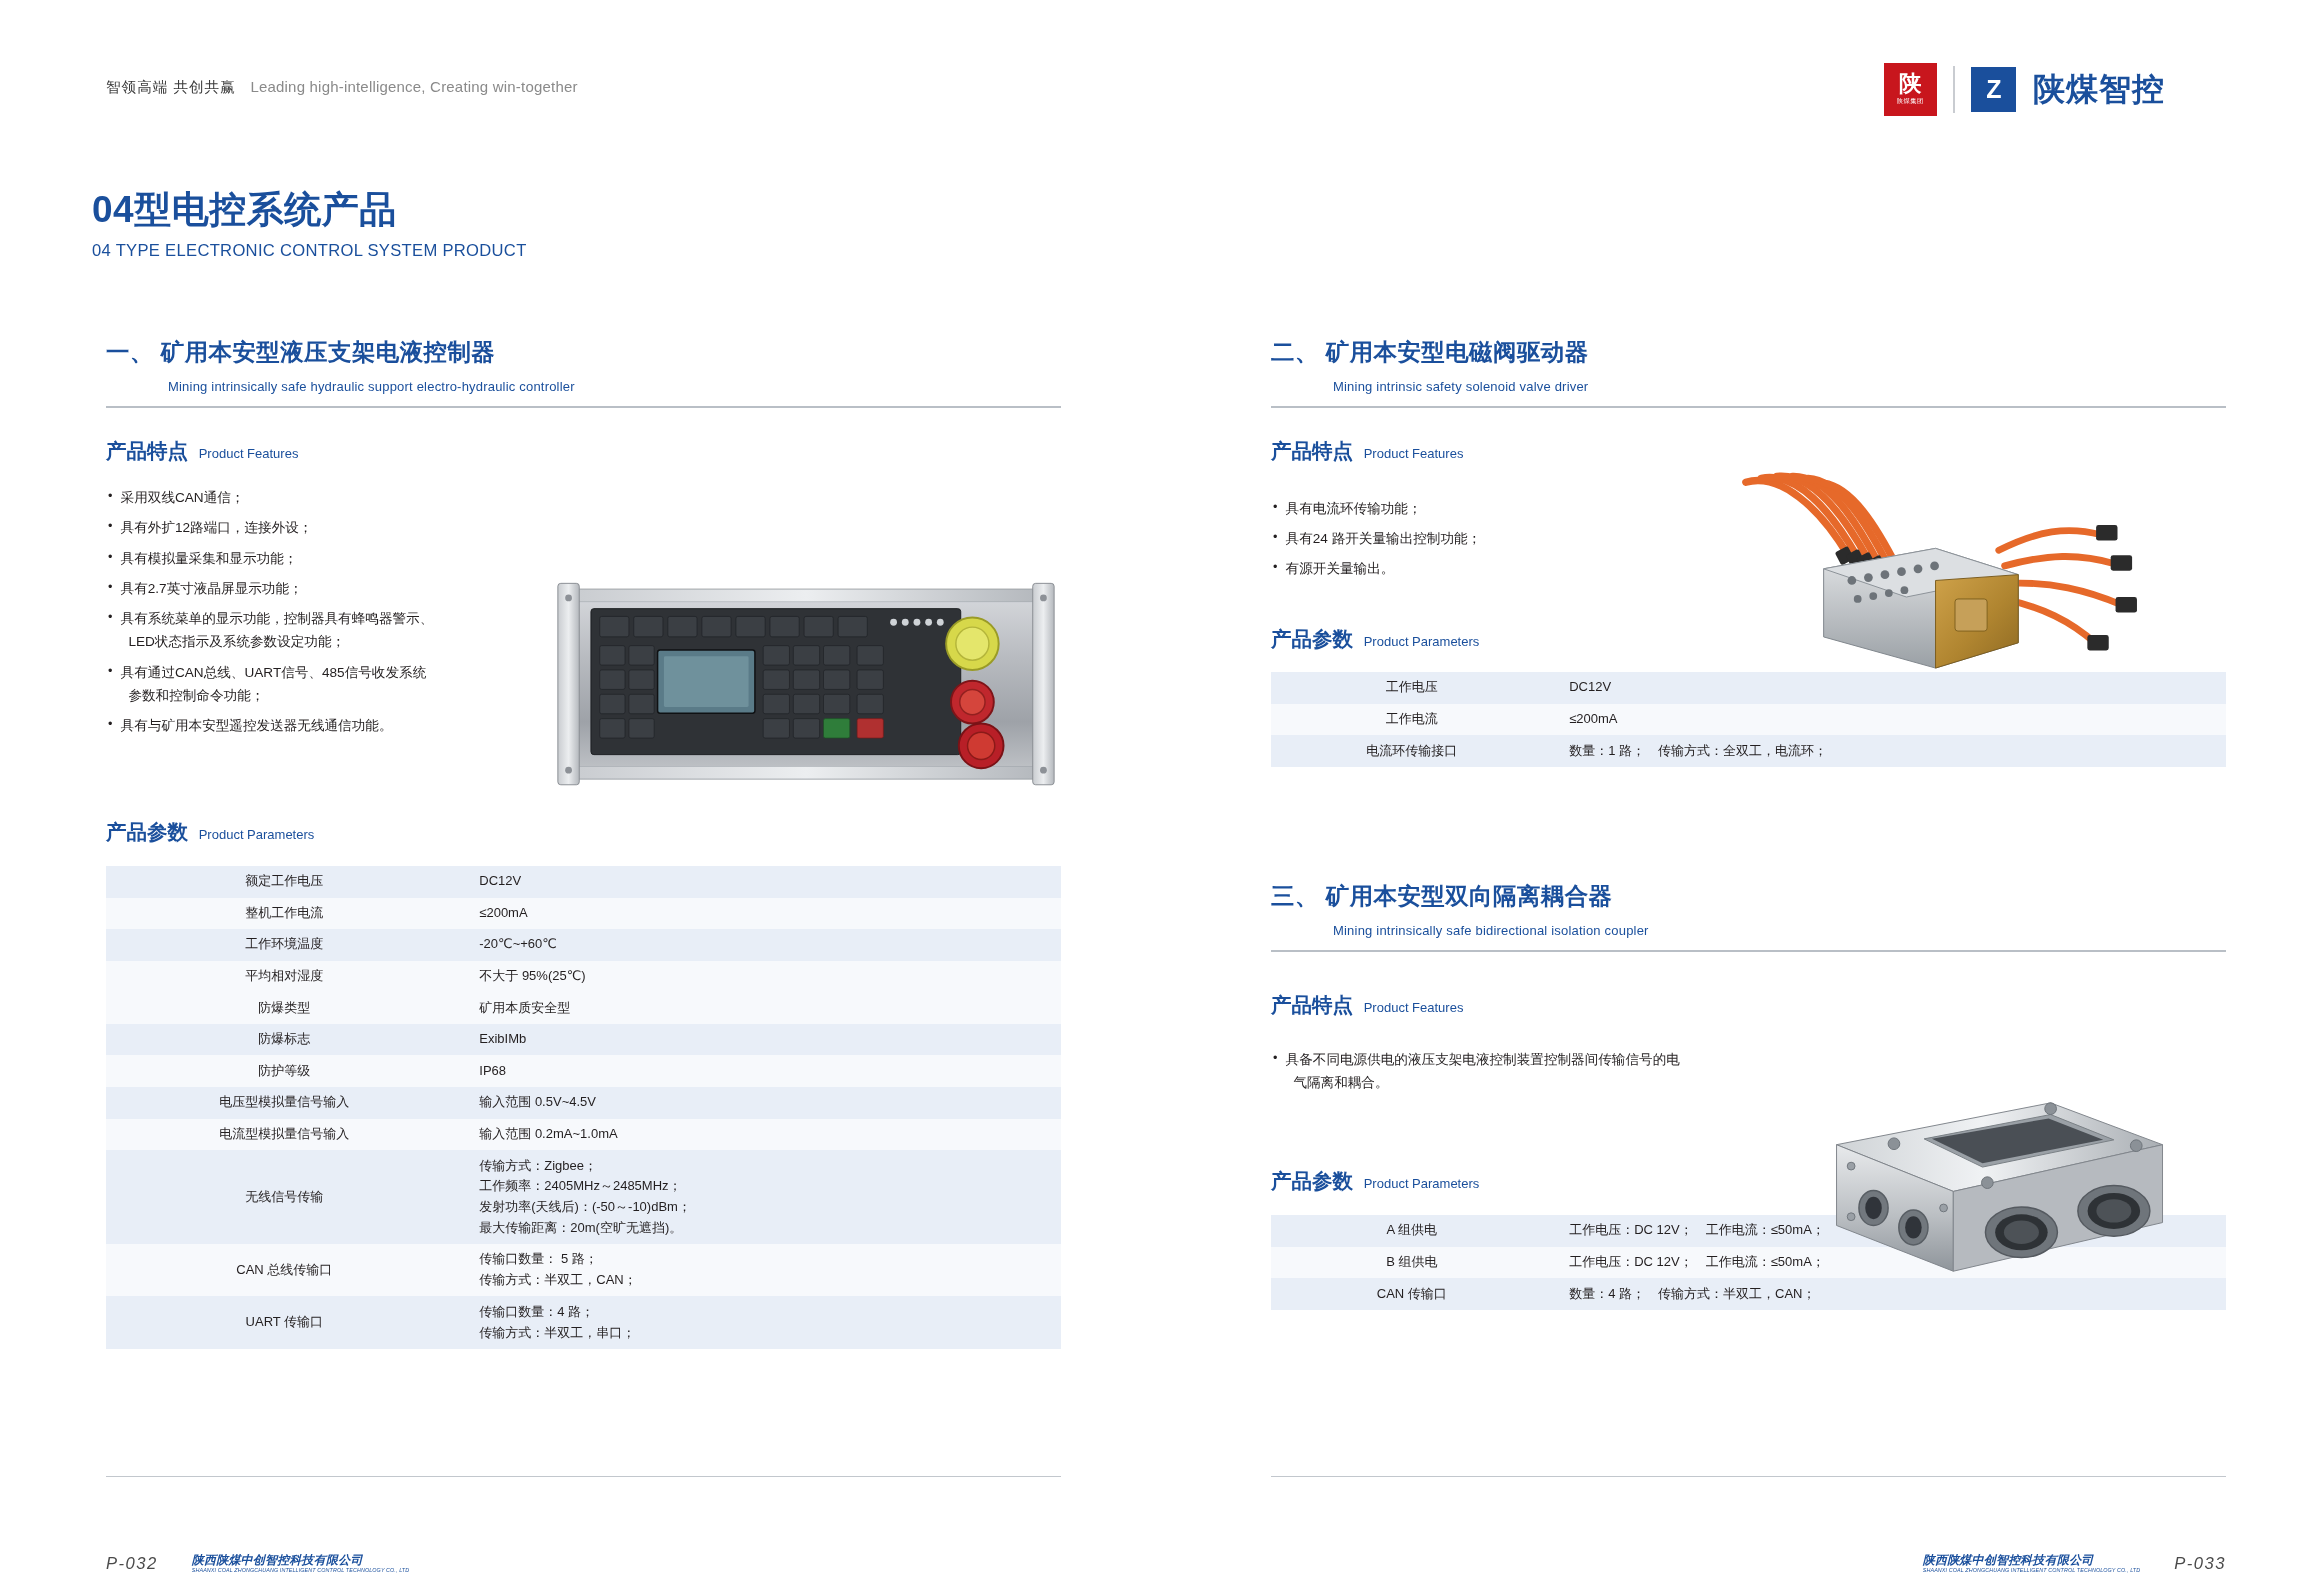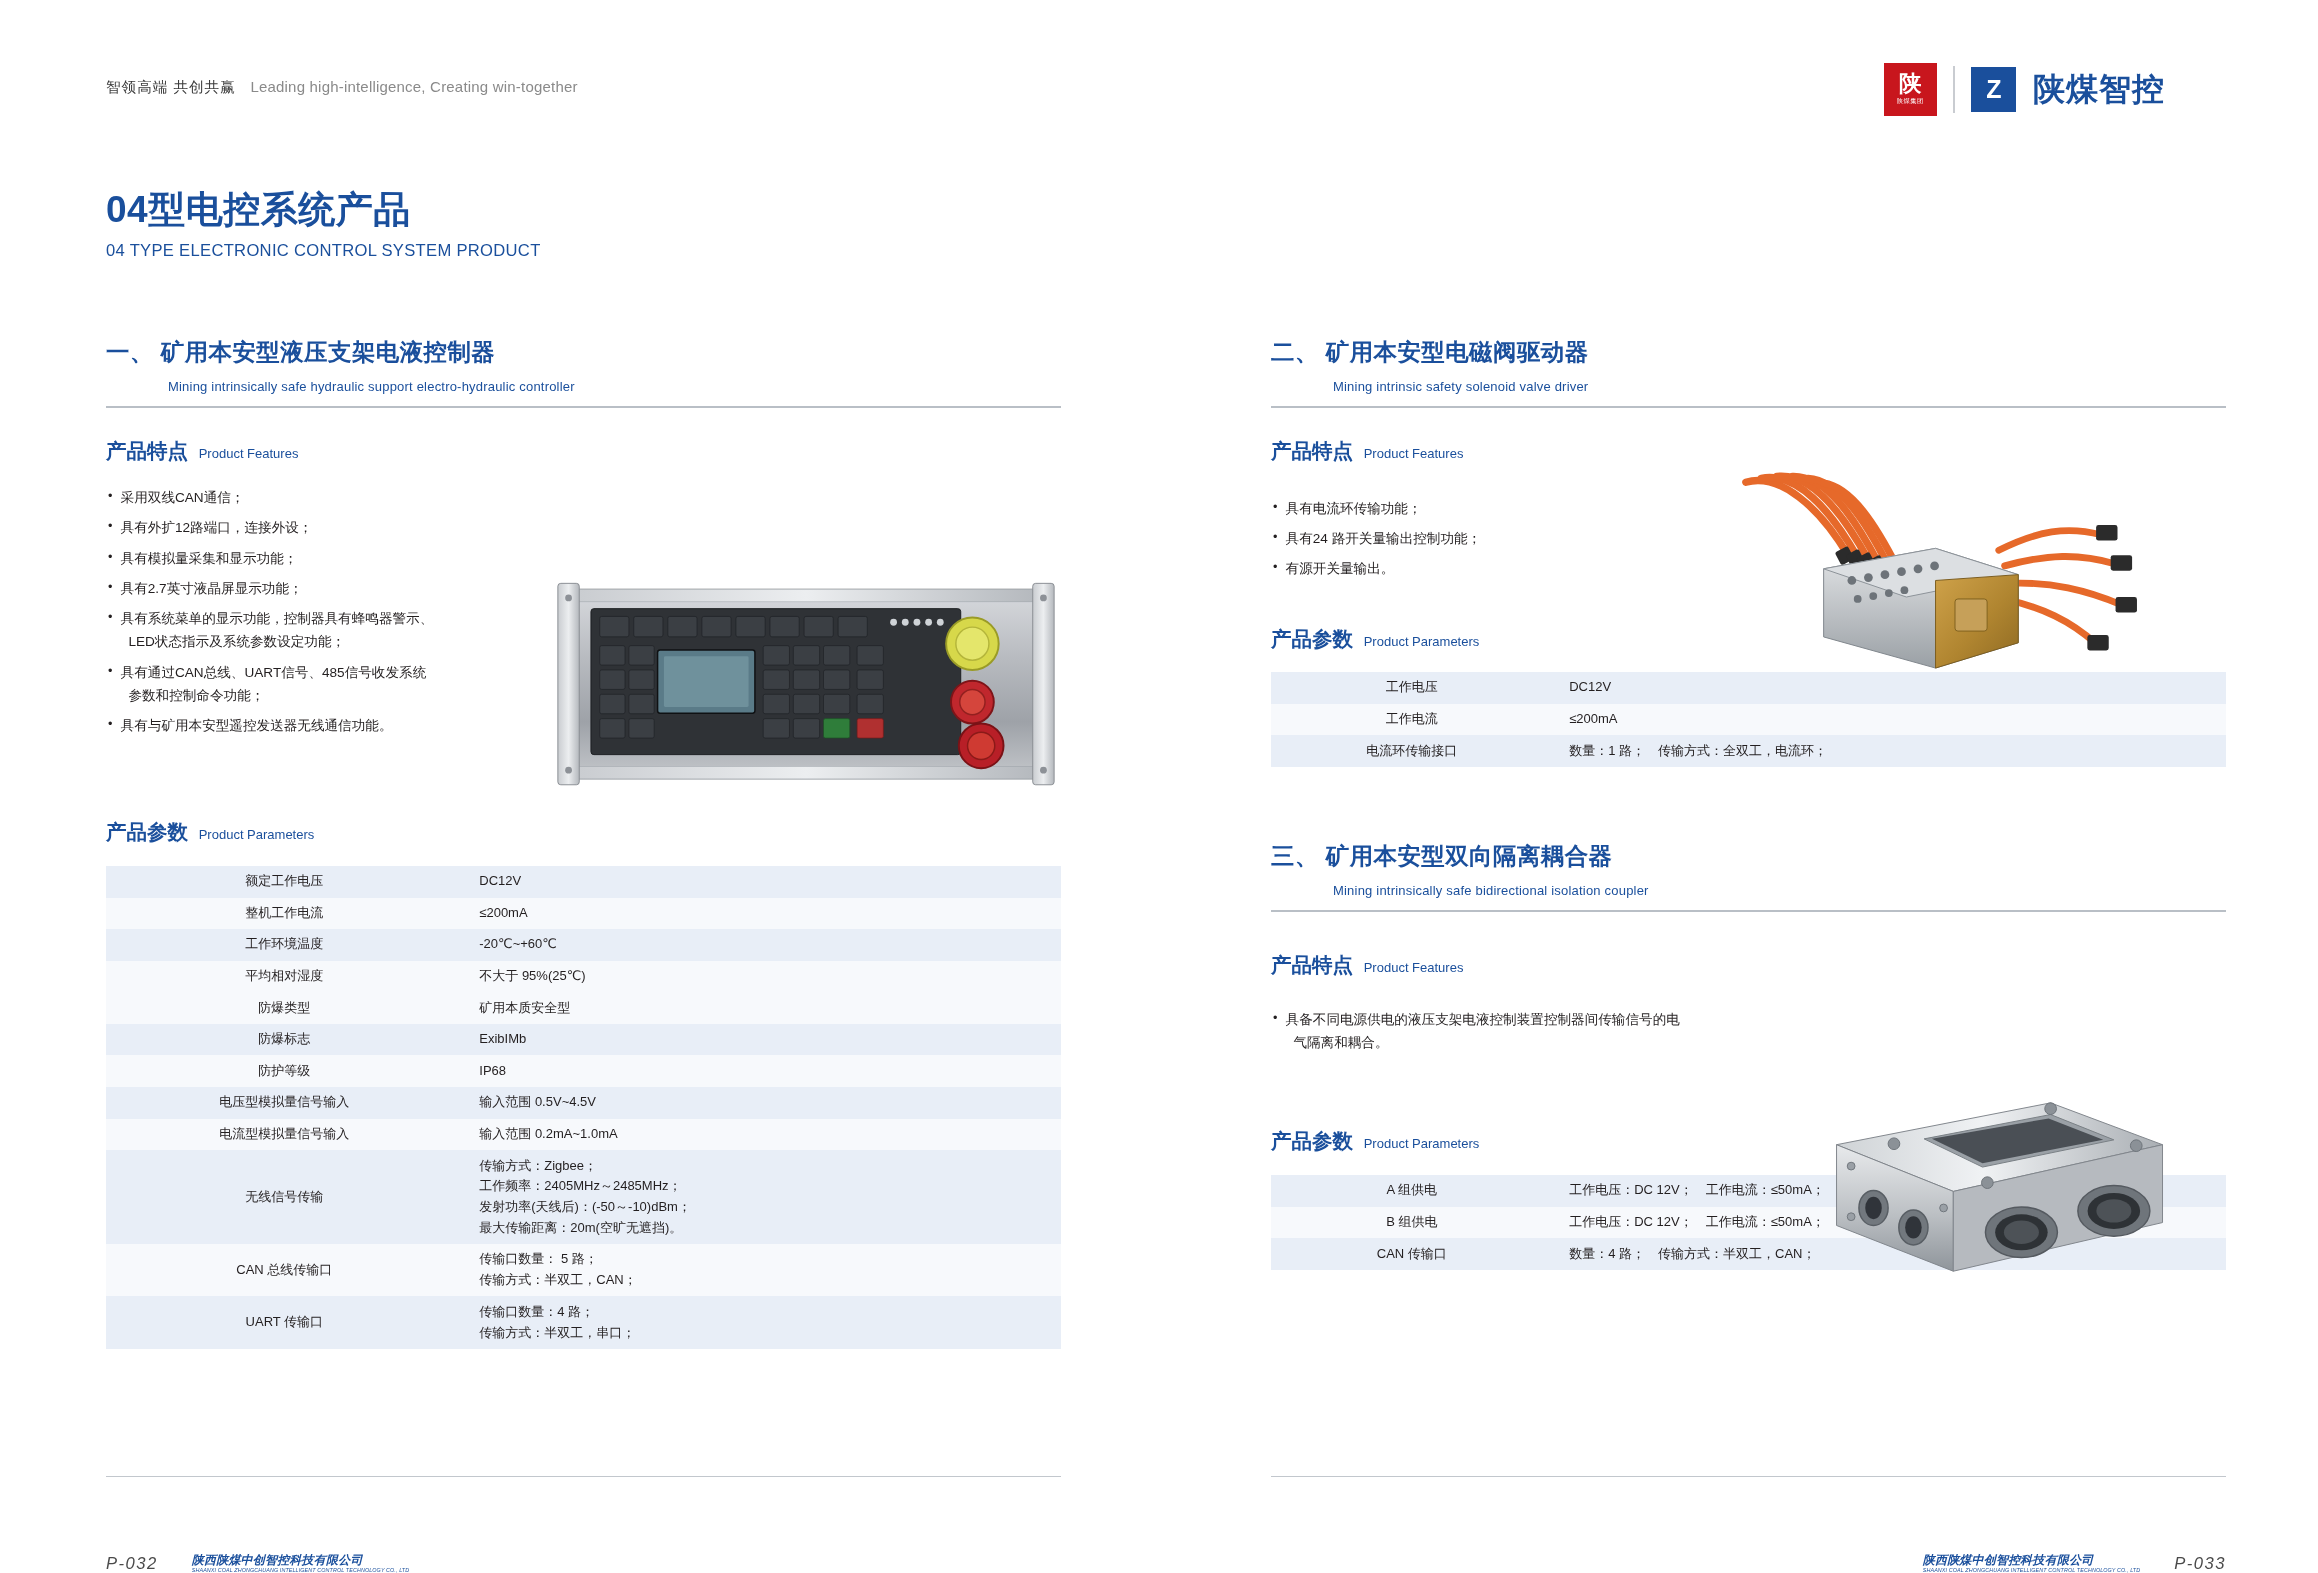--- a/index.html
+++ b/index.html
@@ -84,21 +84,21 @@
   }
   .brand-name {
     font-size: 32px;
     font-weight: 700;
     color: #1a4f9c;
     letter-spacing: 1px;
   }
   
   .doc-title {
     position: absolute;
-    left: 106px;
+    left: 92px;
     top: 190px;
   }
   .doc-title .cn {
     font-size: 37px;
     font-weight: 800;
     color: #1a4f9c;
     letter-spacing: 0.5px;
     line-height: 1.1;
   }
   .doc-title .en {
@@ -429,21 +429,21 @@
           <td class="k">工作电流</td>
           <td class="v">≤200mA</td>
         </tr>
         <tr class="odd">
           <td class="k">电流环传输接口</td>
           <td class="v">数量：1 路；　传输方式：全双工，电流环；</td>
         </tr>
       </tbody>
     </table>
 
-    <div class="section-head" style="margin-top:73px">
+    <div class="section-head" style="margin-top:113px">
       <div class="cn">三、 矿用本安型双向隔离耦合器</div>
       <div class="en">Mining intrinsically safe bidirectional isolation coupler</div>
     </div>
     <div class="rule"></div>
 
     <div class="sub-head" style="margin-top:39px">
       <span class="cn">产品特点</span>
       <span class="en">Product Features</span>
     </div>
 

